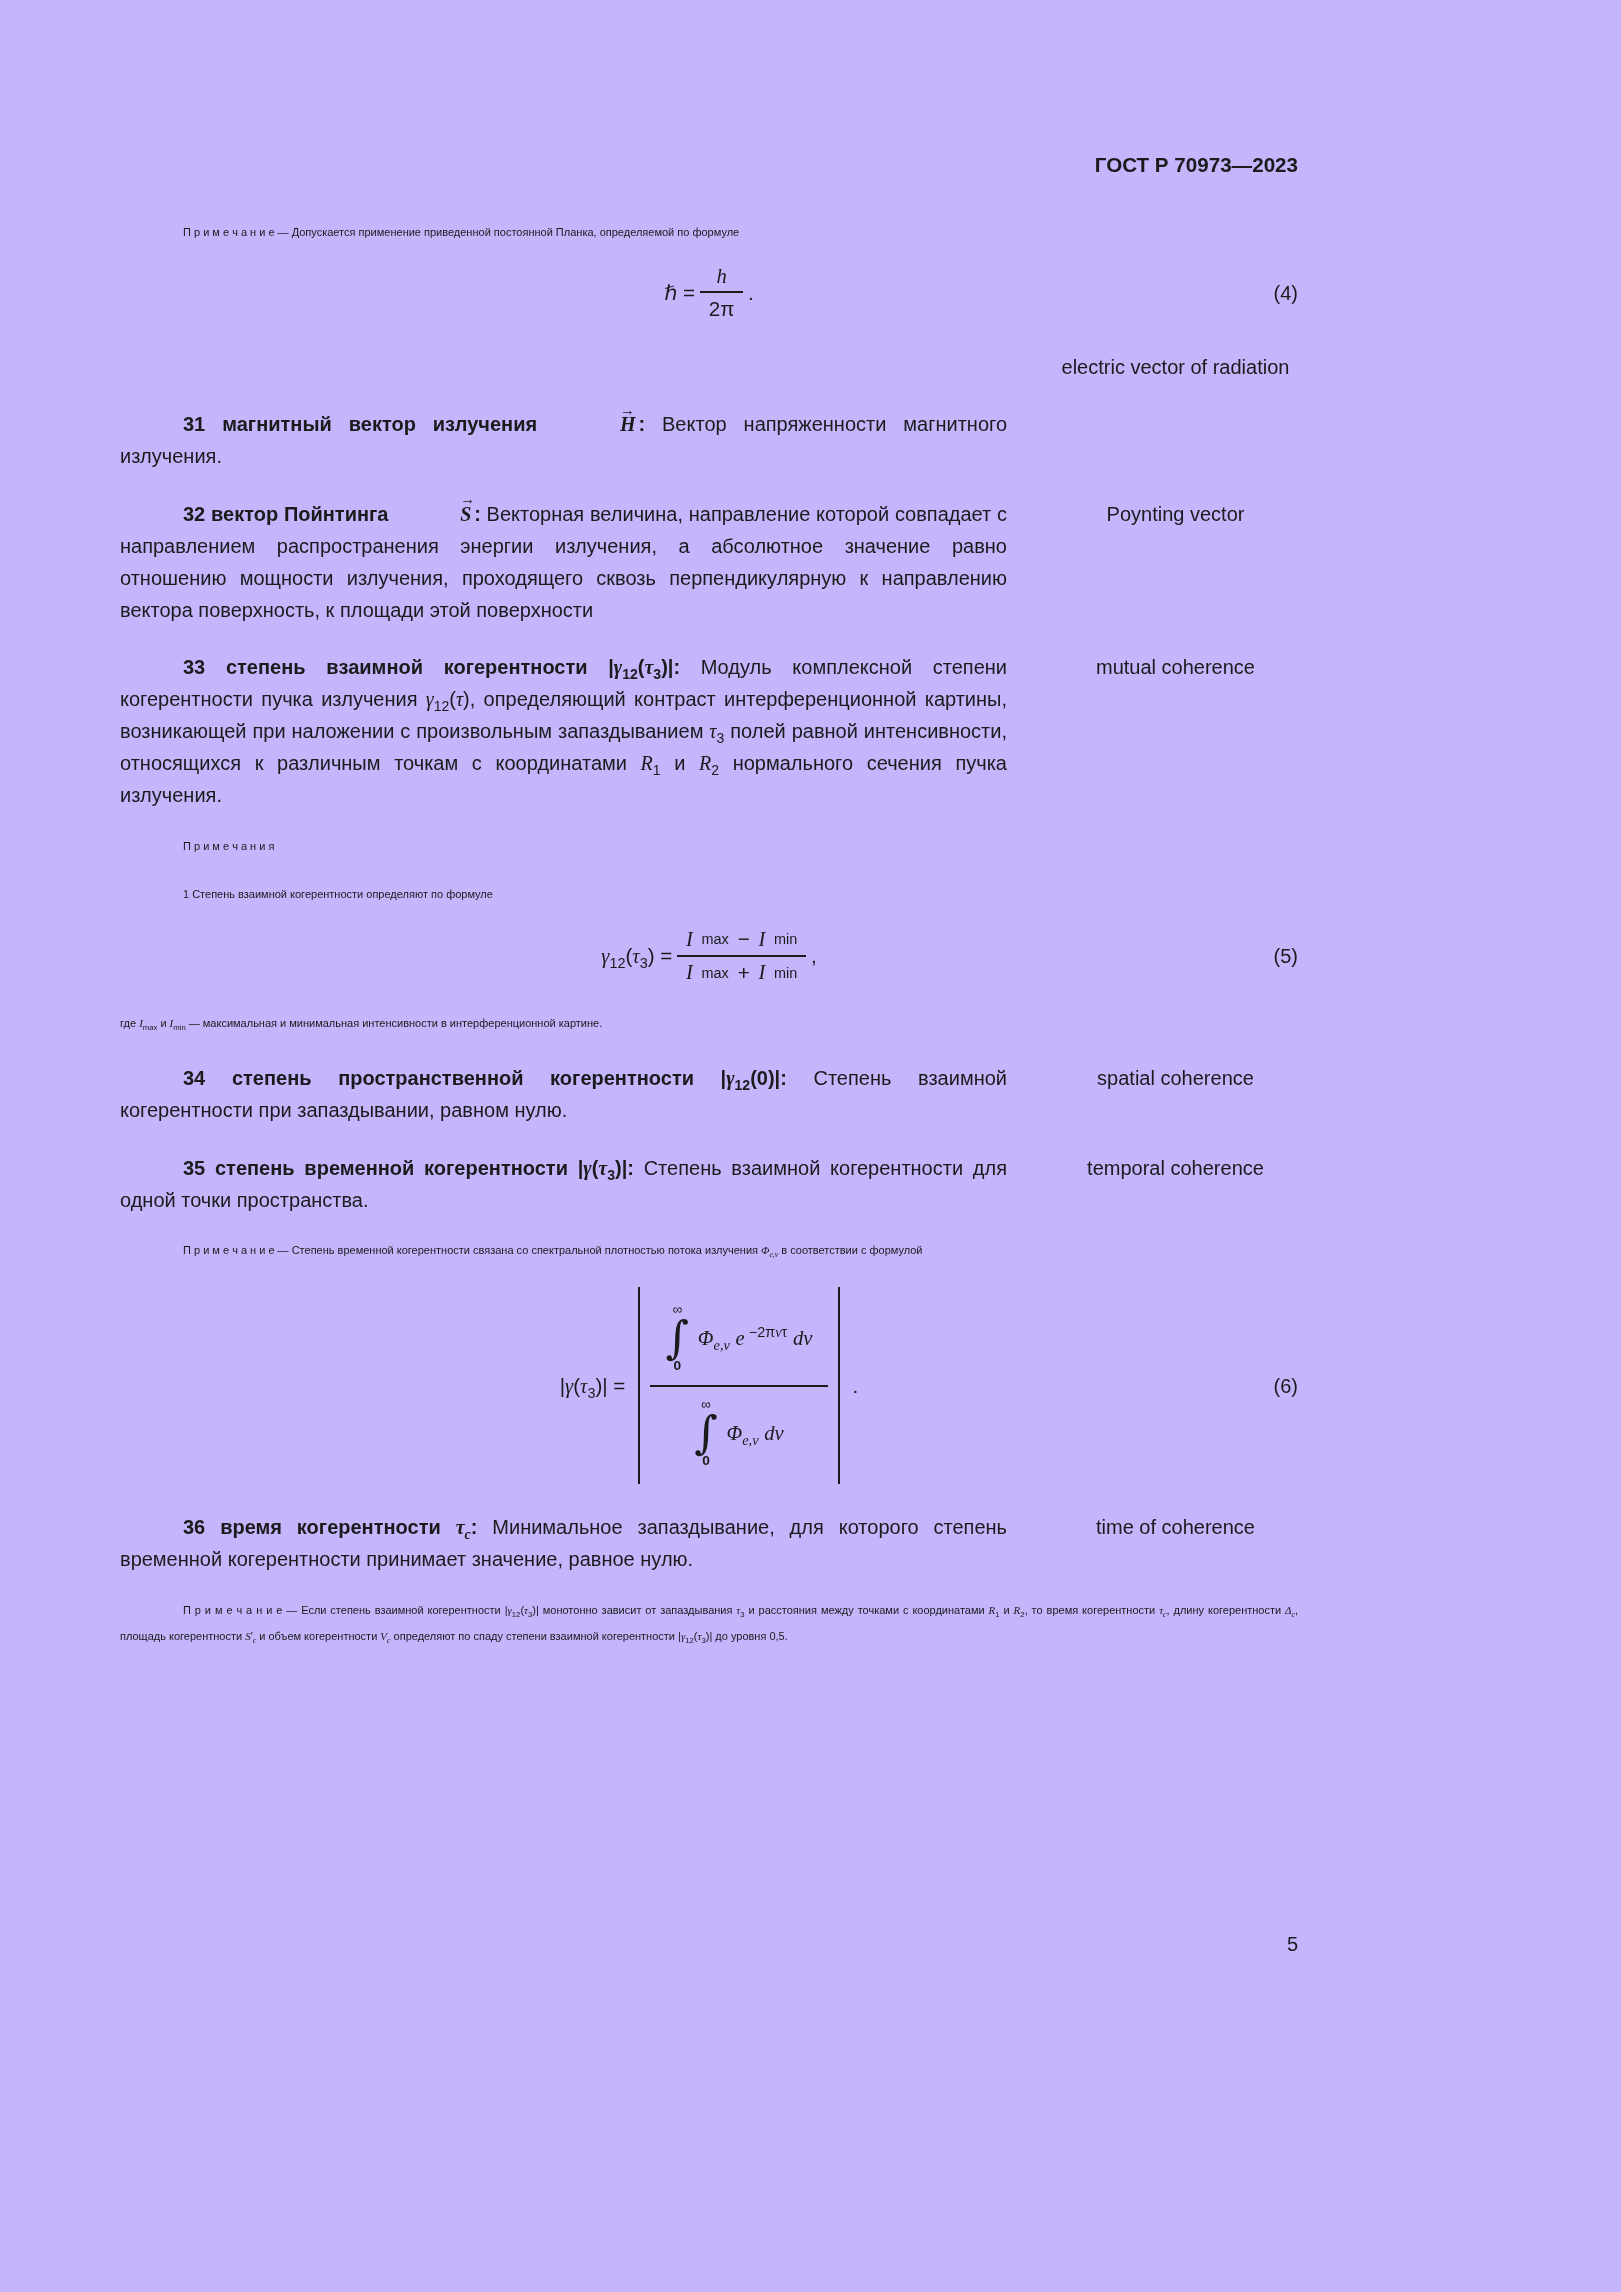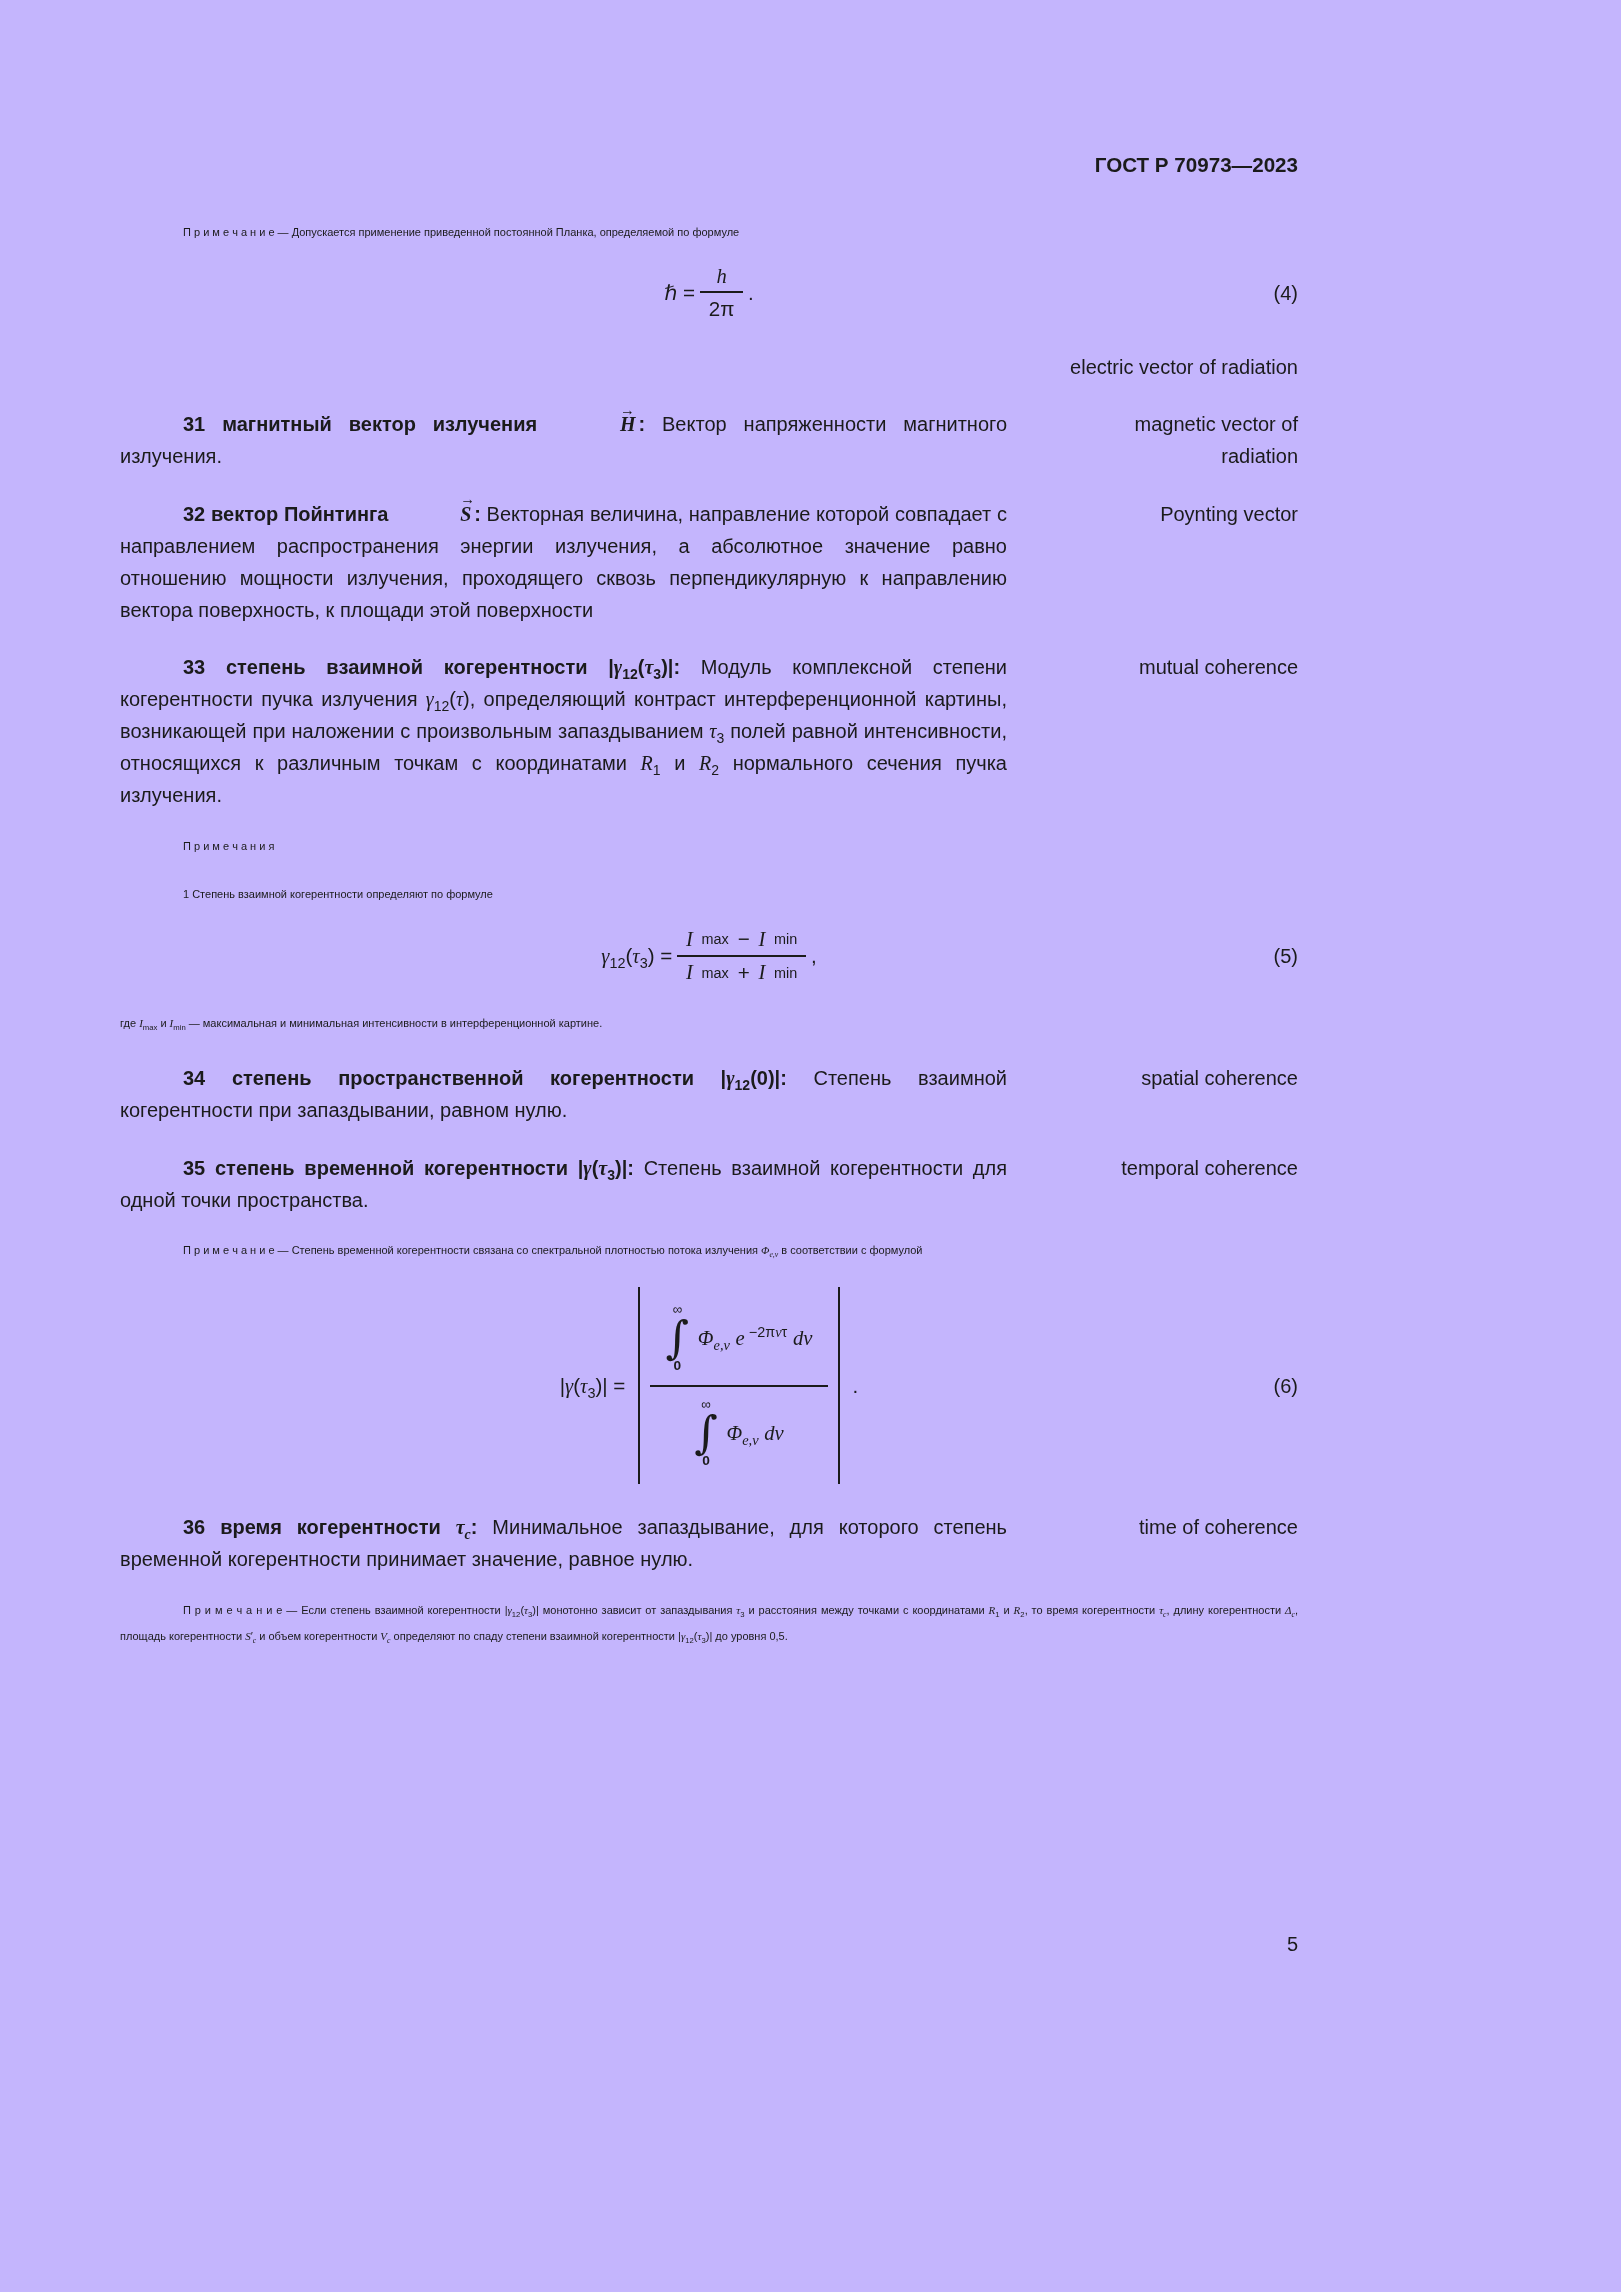--- a/index.html
+++ b/index.html
@@ -37,21 +37,21 @@
     line-height:32px;
     text-align:justify;
     text-indent:63px;
     hyphens:manual;
   }
   .term-en {
     margin-left:auto;
     width:245px;
     font-size:20px;
     line-height:32px;
-    text-align:right;
+    text-align:center;
   }
   
   i { font-family:"Liberation Serif","DejaVu Serif",serif; font-style:italic; }
   sub, sup { font-size:70%; line-height:0; }
   .vec {
     position:relative;
     display:inline-block;
     font-family:"Liberation Serif","DejaVu Serif",serif;
     font-style:italic; font-weight:bold;
     padding:0 2.9px;
@@ -125,21 +125,20 @@
     </span>
     <span class="fnumber">(4)</span>
   </div>
 
   <div class="term">
     <div class="term-en">electric vector of radiation</div>
   </div>
 
   <div class="term">
     <p class="term-main"><b>31 магнитный вектор излучения <span class="vec">H</span>:</b> Вектор напряженности магнитного излучения.</p>
-    <div class="term-en">magnetic vector of radiation</div>
   </div>
 
   <div class="term">
     <p class="term-main"><b>32 вектор Пойнтинга <span class="vec">S</span>:</b> Векторная величина, направление которой со­впадает с направлением распространения энергии излучения, а абсолютное значение равно отношению мощности излучения, проходящего сквозь пер­пендикулярную к направлению вектора поверхность, к площади этой поверх­ности</p>
     <div class="term-en">Poynting vector</div>
   </div>
 
   <div class="term">
     <p class="term-main"><b>33 степень взаимной когерентности |<i>γ</i><sub>12</sub>(<i>τ</i><sub>3</sub>)|:</b> Модуль комплексной степени когерентности пучка излучения <i>γ</i><sub>12</sub>(<i>τ</i>), определяющий контраст ин­терференционной картины, возникающей при наложении с произвольным запаздыванием <i>τ</i><sub>3</sub> полей равной интенсивности, относящихся к различным точкам с координатами <i>R</i><sub>1</sub> и <i>R</i><sub>2</sub> нормального сечения пучка излучения.</p>
     <div class="term-en">mutual coherence</div>

